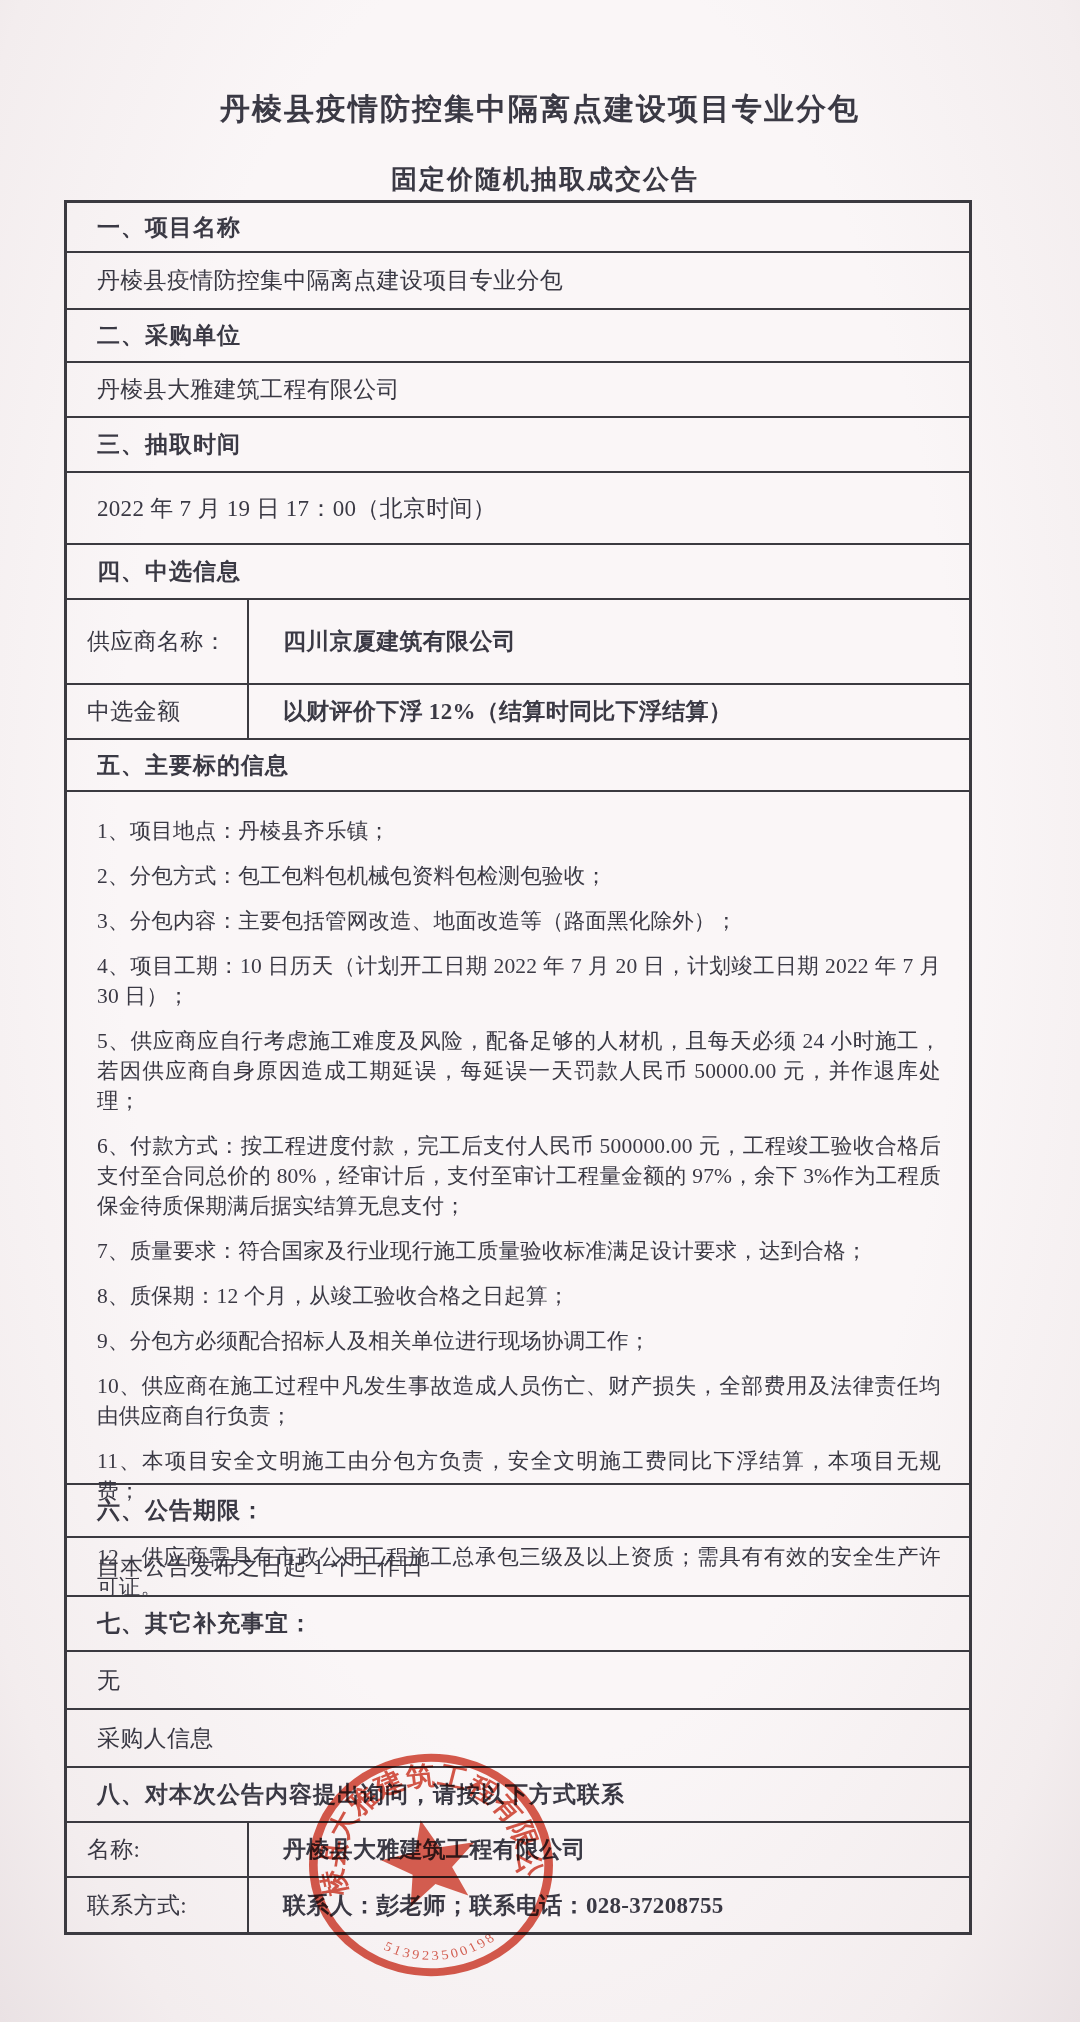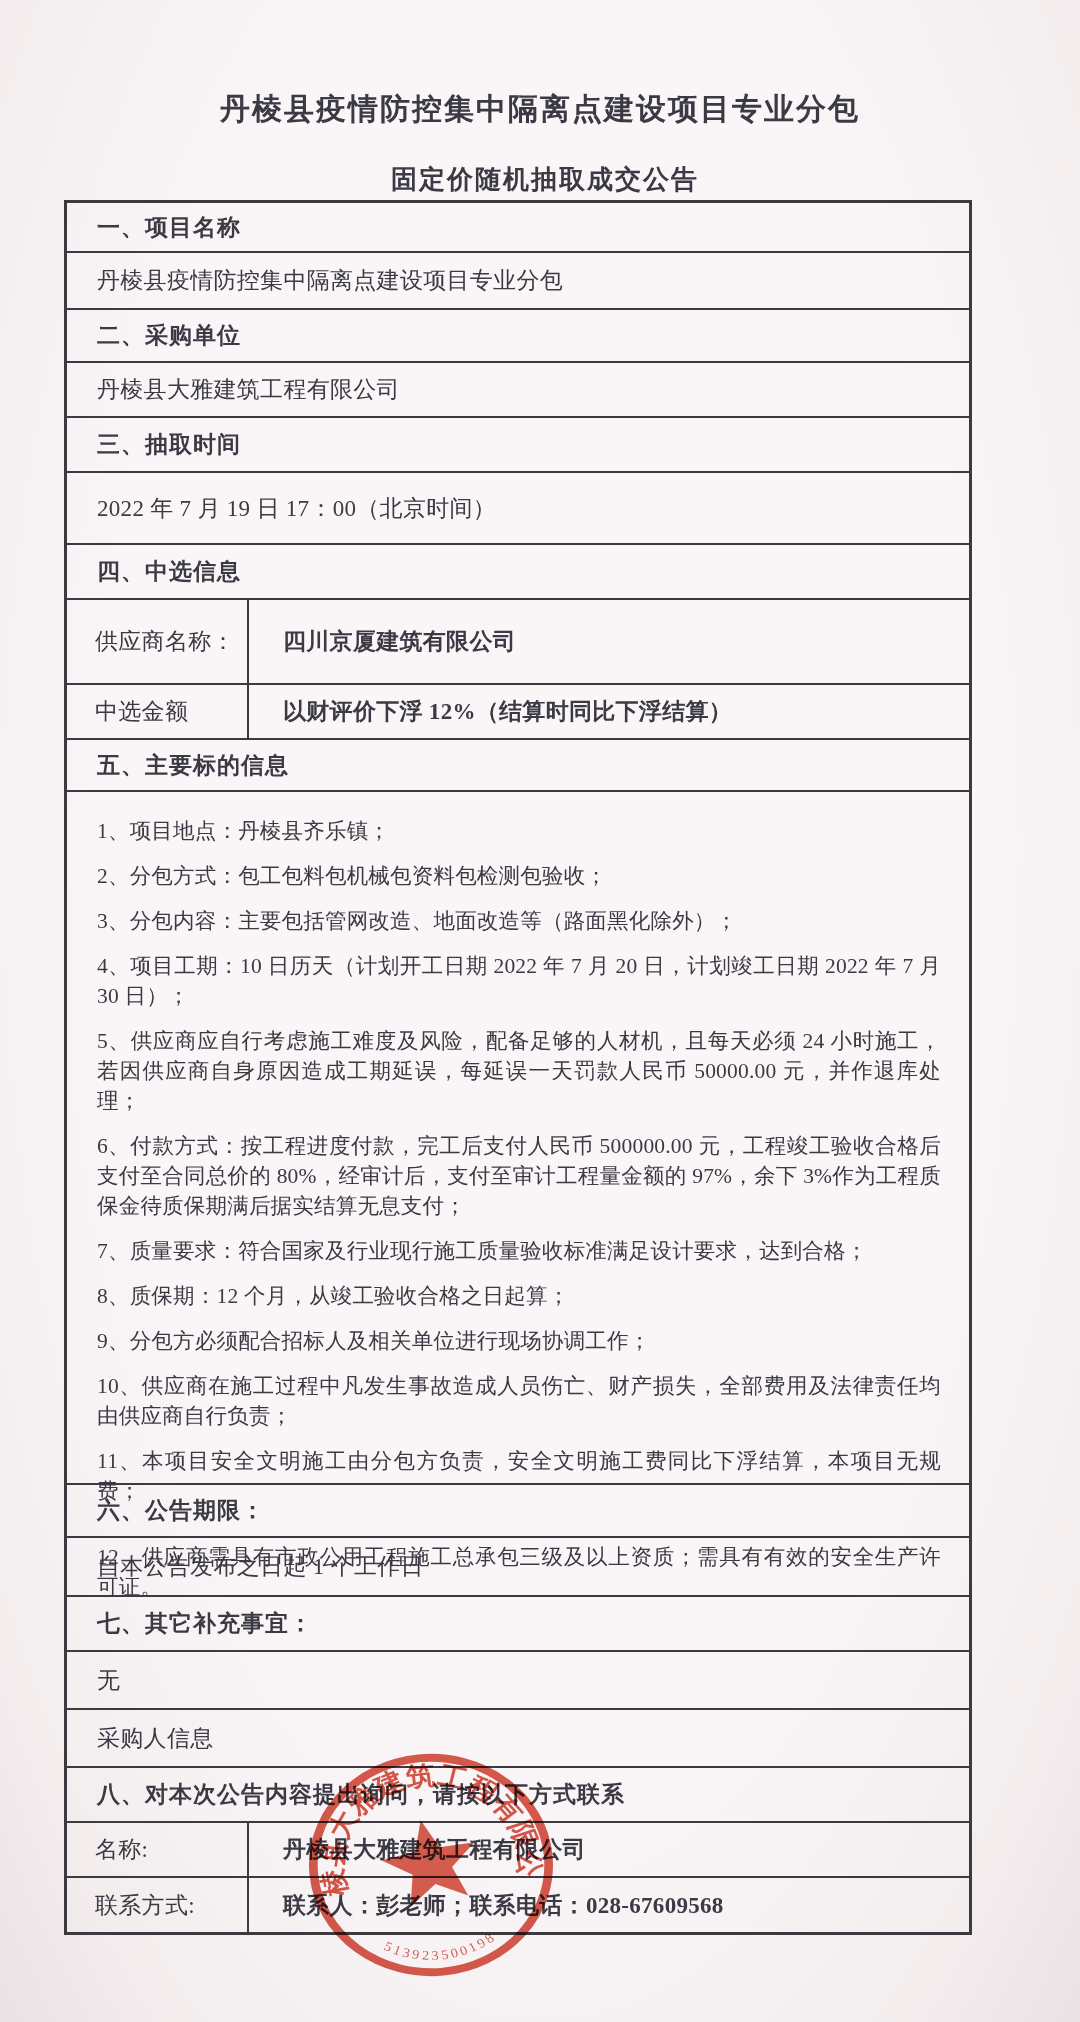--- a/index.html
+++ b/index.html
@@ -25,21 +25,21 @@
   .row {
     position:relative; display:flex; align-items:center;
     border-bottom:2px solid #3b3a40; box-sizing:border-box;
     padding:0 26px 0 30px; font-size:23px; letter-spacing:0.3px;
   }
   .row:last-child { border-bottom:none; }
   .hdr { font-weight:700; letter-spacing:1px; }
   .two { padding:0; }
   .two .lbl {
     flex:0 0 182px; width:182px; align-self:stretch;
-    display:flex; align-items:center; padding-left:28px;
+    display:flex; align-items:center; padding-left:20px;
     border-right:2px solid #3b3a40; box-sizing:border-box;
   }
   .two .val { flex:1; display:flex; align-items:center; padding-left:34px; padding-right:20px;font-weight:bold; }
   .items { display:block; padding:24px 28px 0 30px; }
   .items p { margin:0 0 15px 0; font-size:21.5px; line-height:30px; text-align:justify; letter-spacing:0.2px; }
   .items p.gap { margin-top:36px; }
 
   .stamp {
     position:absolute; left:296px; top:1742px; width:270px; height:246px;
     mix-blend-mode:multiply; opacity:0.92; pointer-events:none;
@@ -127,21 +127,21 @@
     </div>
     <div class="row hdr" style="height:55px">
       <span>八、对本次公告内容提出询问，请按以下方式联系</span>
     </div>
     <div class="row two" style="height:55px">
       <div class="lbl">名称:</div>
       <div class="val">丹棱县大雅建筑工程有限公司</div>
     </div>
     <div class="row two" style="height:54px">
       <div class="lbl">联系方式:</div>
-      <div class="val">联系人：彭老师；联系电话：028-67609568</div>
+      <div class="val">联系人：彭老师；联系电话：028-37208755</div>
     </div>
 
   </div>
 
   <svg class="stamp" viewBox="-140 -140 280 280" preserveAspectRatio="none" xmlns="http://www.w3.org/2000/svg">
     <g transform="rotate(-6)" fill="none">
       <circle cx="0" cy="0" r="122" stroke="#d03a28" stroke-width="9" opacity="0.9"></circle>
       <polygon points="0,-52 12.9,-17.8 49.4,-16.1 20.9,6.8 30.6,42.1 0,22 -30.6,42.1 -20.9,6.8 -49.4,-16.1 -12.9,-17.8" fill="#d03a28" opacity="0.88" transform="rotate(-6)"></polygon>
       <path id="stampTopArc" d="M -86.5 31.5 A 92 92 0 1 1 86.5 31.5" fill="none"></path>
       <path id="stampBottomArc" d="M -88 62.6 A 108 108 0 0 0 88 62.6" fill="none"></path>

